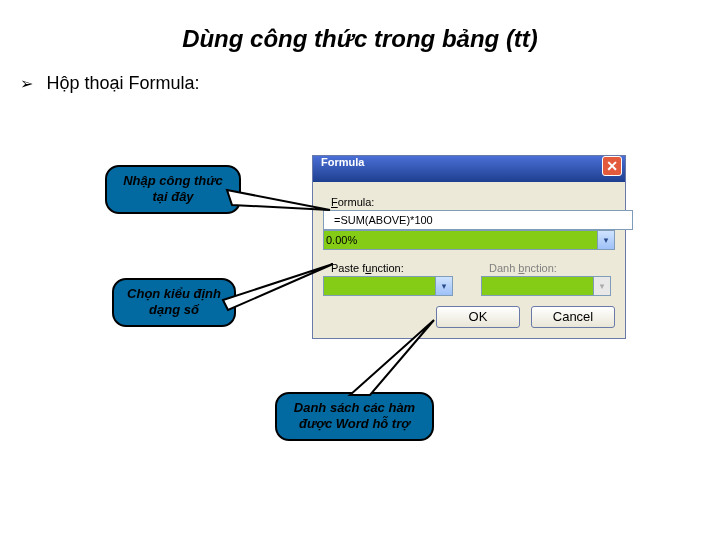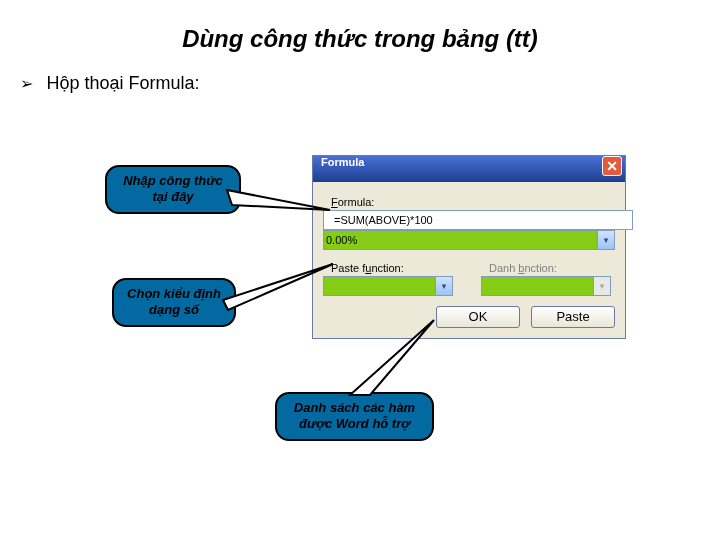--- a/index.html
+++ b/index.html
@@ -68,21 +68,21 @@
           <div class="lbl dimmed"><span>Danh </span><span class="underline">b</span><span>nction:</span></div>
           <div class="sel half">
             <span class="val"></span>
             <span class="dd dim">▾</span>
           </div>
         </div>
       </div>
 
       <div class="btns">
         <span class="btn">OK</span>
-        <span class="btn">Paste</span>
+        <span class="btn">Cancel</span>
       </div>
     </div>
   </div>
 
   <div class="callout c1">Nhập công thức tại đây</div>
   <div class="callout c3">Danh sách các hàm được Word hỗ trợ</div>
   <div class="callout c2">Chọn kiểu định dạng số</div>
 
   <svg class="pointer" style="left:0;top:0;width:720px;height:540px">
     <polygon points="227,190 330,210 232,205" fill="#fff" stroke="#000" stroke-width="2"></polygon>

